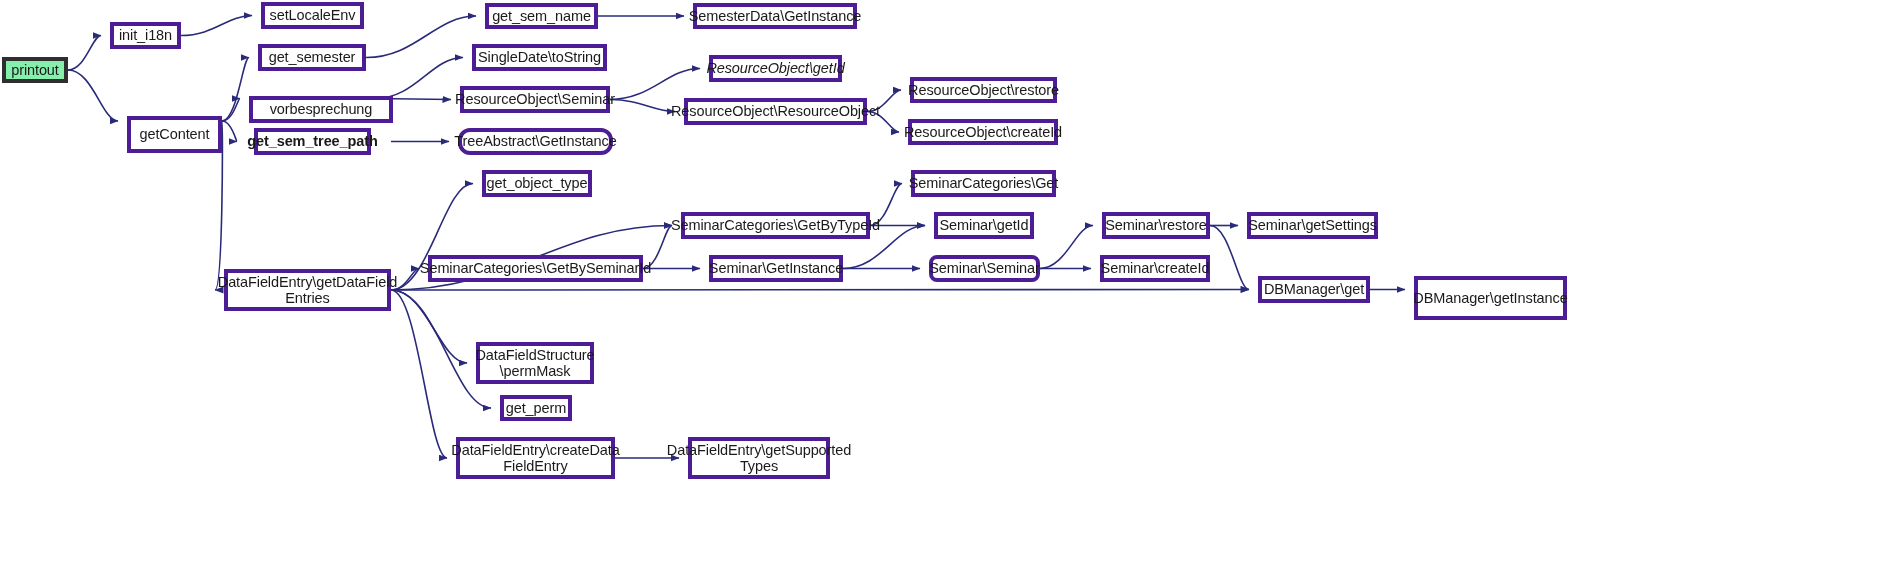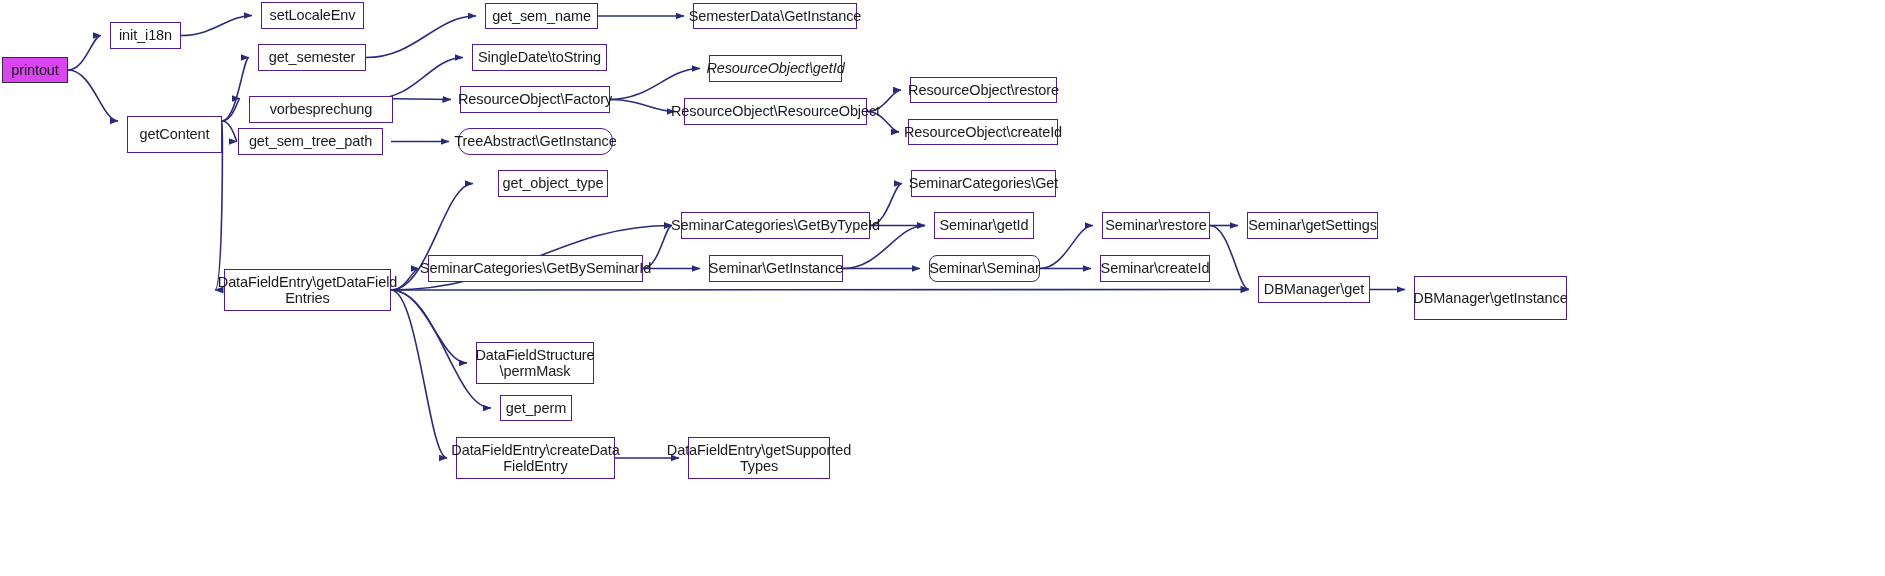--- a/index.html
+++ b/index.html
@@ -20,36 +20,36 @@
     position: absolute;
     left: 0;
     top: 0;
     width: 1885px;
     height: 576px;
     pointer-events: none;
   }
   .node {
     position: absolute;
     box-sizing: border-box;
-    border: 1px solid #4c1d95;
+    border: 4px solid #4c1d95;
     background: #ffffff;
     color: #1a1a1a;
     display: flex;
     align-items: center;
     justify-content: center;
     text-align: center;
     font-size: 14.5px;
     line-height: 1.12;
     letter-spacing: -0.1px;
     white-space: pre-line;
     padding: 0 3px;
     z-index: 2;
   }
   .node.root {
-    background: #d946ef;
+    background: #86efac;
     border-color: #2f2f2f;
   }
 </style>
 </head>
 <body>
 
 <div id="graph">
   <svg id="edges" viewBox="0 0 1885 576" preserveAspectRatio="none">
     <defs>
       <marker id="arrowhead" markerWidth="9" markerHeight="7" refX="8.5" refY="3.5" orient="auto" markerUnits="userSpaceOnUse">
@@ -94,31 +94,31 @@
         <path d="M 615 458 L 679 458" fill="none" stroke="#2a2a7a" stroke-width="1.6" marker-end="url(#arrowhead)"></path>
       </g>
   </svg>
   <div id="node-layer">
       <div class="node root" style="left: 2px; top: 57px; width: 66px; height: 26px;">printout</div>
       <div class="node" style="left: 110px; top: 22px; width: 71px; height: 27px;">init_i18n</div>
       <div class="node" style="left: 127px; top: 116px; width: 95px; height: 37px;">getContent</div>
       <div class="node" style="left: 261px; top: 2px; width: 103px; height: 27px;">setLocaleEnv</div>
       <div class="node" style="left: 258px; top: 44px; width: 108px; height: 27px;">get_semester</div>
       <div class="node" style="left: 249px; top: 96px; width: 144px; height: 27px;">vorbesprechung</div>
-      <div class="node" style="left: 238px; top: 128px; width: 145px; height: 27px;">get_sem_tree_path</div>
+      <div class="node" style="left: 254px; top: 128px; width: 117px; height: 27px; font-weight: bold;">get_sem_tree_path</div>
       <div class="node" style="left: 485px; top: 3px; width: 113px; height: 26px;">get_sem_name</div>
       <div class="node" style="left: 472px; top: 44px; width: 135px; height: 27px;">SingleDate\toString</div>
-      <div class="node" style="left: 460px; top: 86px; width: 150px; height: 27px;">ResourceObject\Factory</div>
+      <div class="node" style="left: 460px; top: 86px; width: 150px; height: 27px;">ResourceObject\Seminar</div>
       <div class="node" style="left: 458px; top: 128px; width: 155px; height: 27px; border-radius: 12px;">TreeAbstract\GetInstance</div>
       <div class="node" style="left: 693px; top: 3px; width: 164px; height: 26px;">SemesterData\GetInstance</div>
       <div class="node" style="left: 709px; top: 55px; width: 133px; height: 27px; font-style: italic;">ResourceObject\getId</div>
       <div class="node" style="left: 684px; top: 98px; width: 183px; height: 27px;">ResourceObject\ResourceObject</div>
       <div class="node" style="left: 910px; top: 77px; width: 147px; height: 26px;">ResourceObject\restore</div>
       <div class="node" style="left: 908px; top: 119px; width: 150px; height: 26px;">ResourceObject\createId</div>
-      <div class="node" style="left: 482px; top: 170px; width: 110px; height: 27px; margin-left: 16px;">get_object_type</div>
+      <div class="node" style="left: 482px; top: 170px; width: 110px; height: 27px;">get_object_type</div>
       <div class="node" style="left: 681px; top: 212px; width: 189px; height: 27px;">SeminarCategories\GetByTypeId</div>
       <div class="node" style="left: 911px; top: 170px; width: 145px; height: 27px;">SeminarCategories\Get</div>
       <div class="node" style="left: 934px; top: 212px; width: 100px; height: 27px;">Seminar\getId</div>
       <div class="node" style="left: 1102px; top: 212px; width: 108px; height: 27px;">Seminar\restore</div>
       <div class="node" style="left: 1247px; top: 212px; width: 131px; height: 27px;">Seminar\getSettings</div>
       <div class="node" style="left: 224px; top: 269px; width: 167px; height: 42px;">DataFieldEntry\getDataField
 Entries</div>
       <div class="node" style="left: 428px; top: 255px; width: 215px; height: 27px;">SeminarCategories\GetBySeminarId</div>
       <div class="node" style="left: 709px; top: 255px; width: 134px; height: 27px;">Seminar\GetInstance</div>
       <div class="node" style="left: 929px; top: 255px; width: 111px; height: 27px; border-radius: 8px;">Seminar\Seminar</div>

